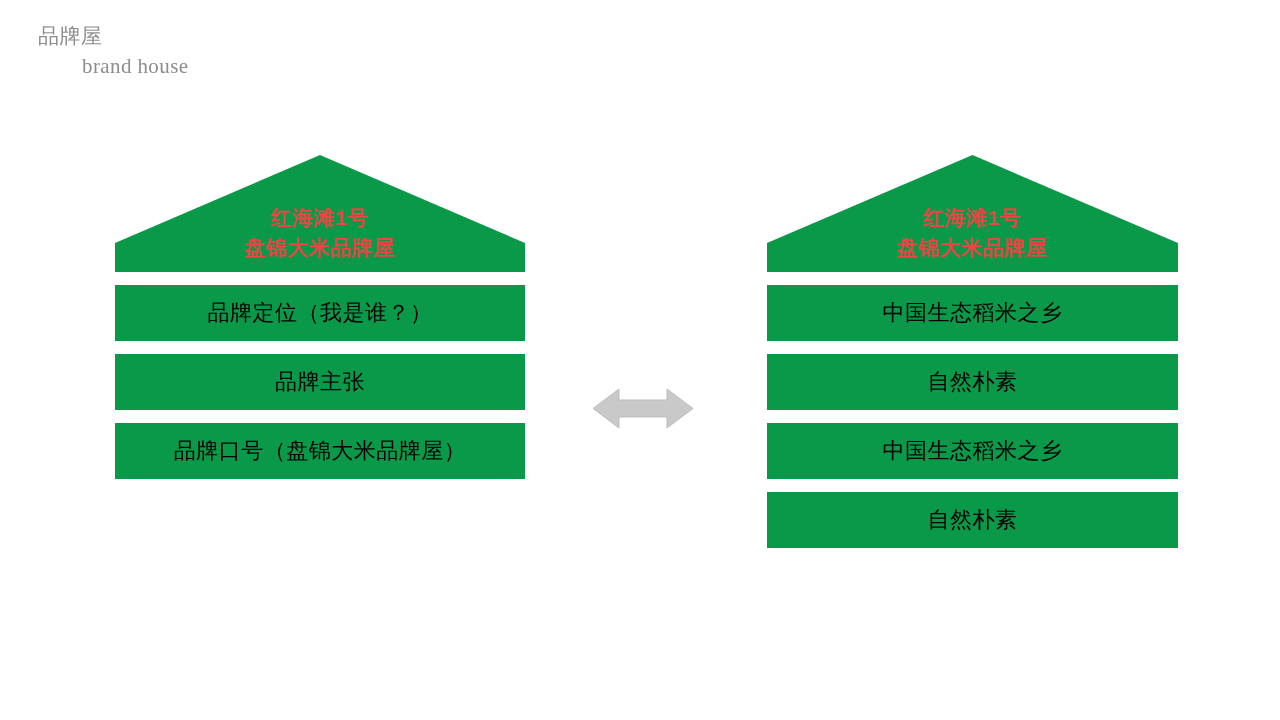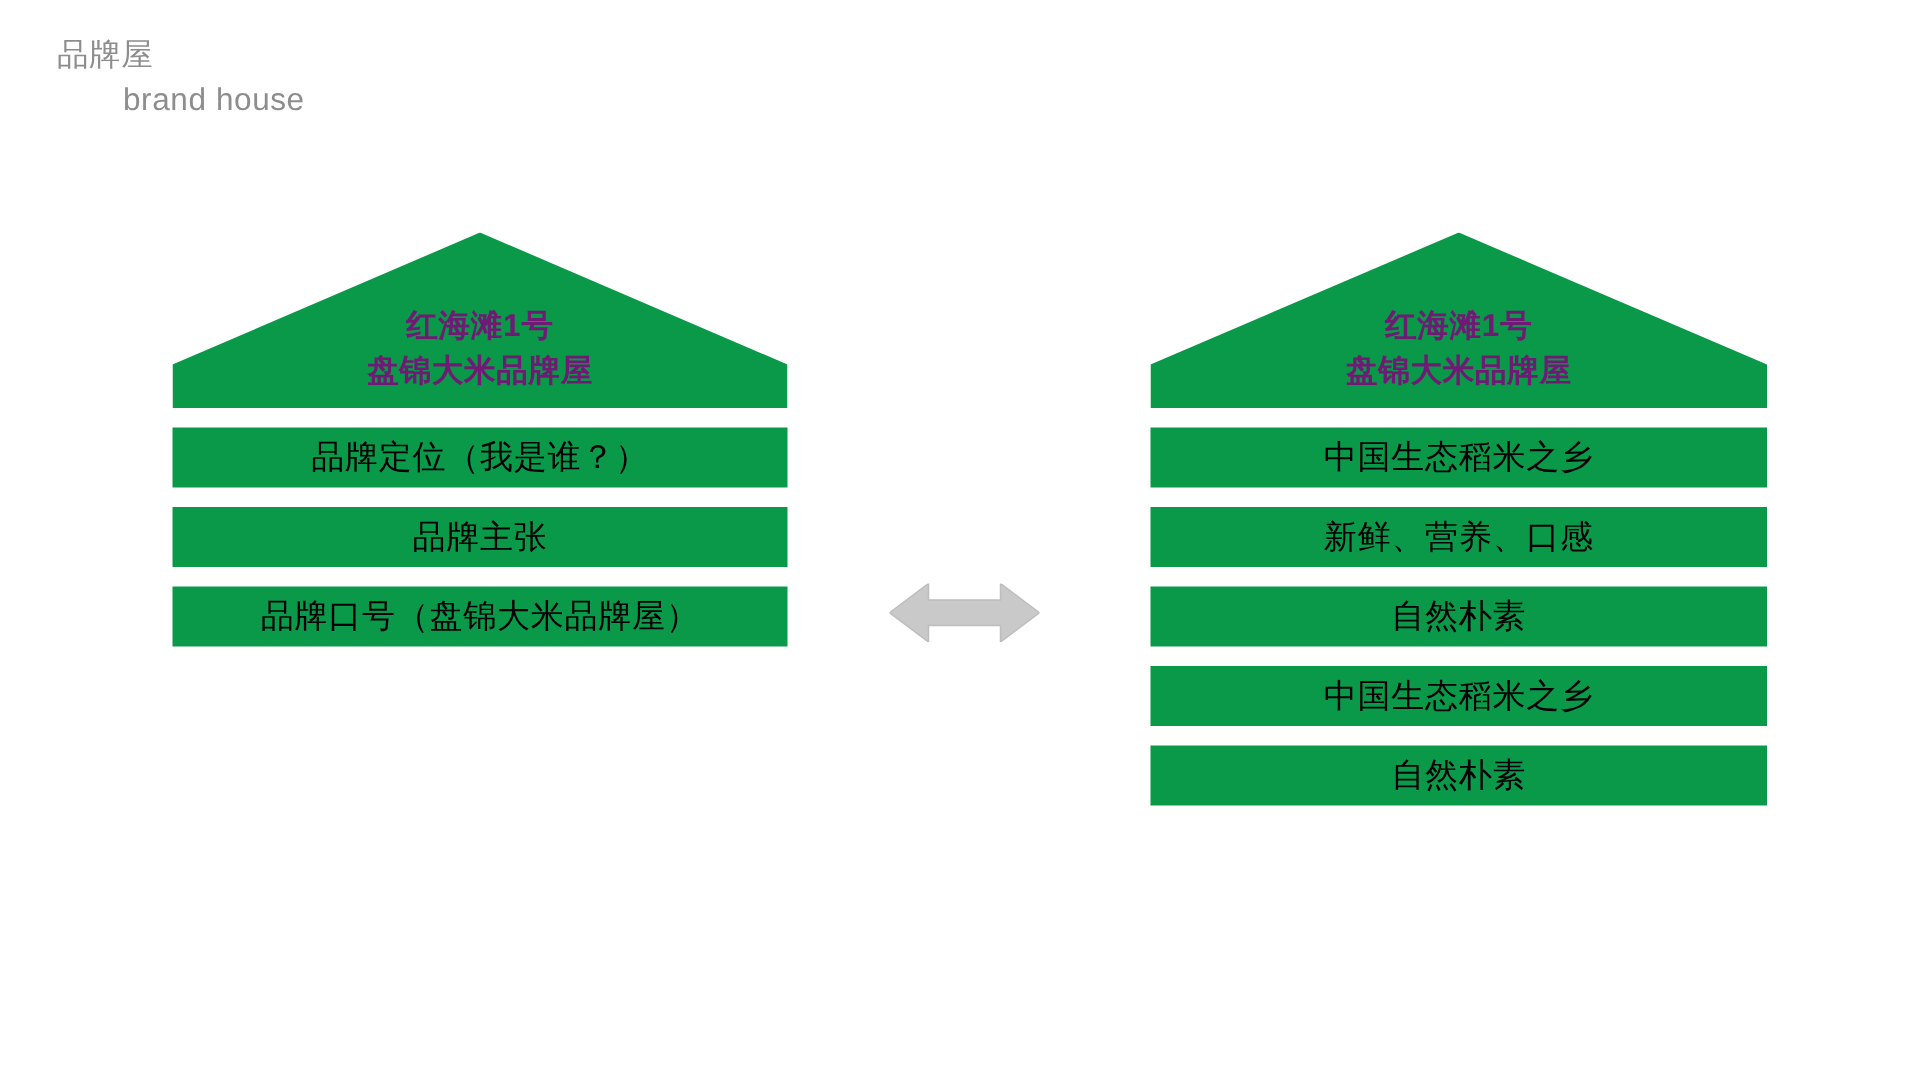--- a/index.html
+++ b/index.html
@@ -19,20 +19,21 @@
 
   
   .page-title {
     position: absolute;
     left: 38px;
     top: 22px;
     color: #8d8d8d;
     font-weight: 400;
     line-height: 1.42;
     letter-spacing: 0.4px;
+    font-family: Liberation Serif, serif;
   }
   .page-title .zh {
     display: block;
     font-size: 21px;
   }
   .page-title .en {
     display: block;
     font-size: 21px;
     margin-left: 44px;
   }
@@ -65,38 +66,38 @@
     width: 100%;
     height: 100%;
     display: block;
   }
   .roof-text {
     position: absolute;
     left: 0;
     right: 0;
     bottom: 8px;
     text-align: center;
-    color: #701a75;
+    color: #ef4444;
     font-weight: 700;
     font-size: 21px;
     line-height: 1.46;
     letter-spacing: 0.5px;
     z-index: 2;
   }
   .roof-text span { display: block; }
 
   
   .bars {
     margin-top: 13px;
     display: flex;
     flex-direction: column;
     gap: 13px;
   }
   .bar {
-    height: 40px;
+    height: 56px;
     background: #0a9949;
     display: flex;
     align-items: center;
     justify-content: center;
     color: #000000;
     font-size: 22px;
     font-weight: 400;
     letter-spacing: 0.5px;
     line-height: 1;
     white-space: nowrap;
@@ -150,20 +151,19 @@
       <svg class="roof-shape" viewBox="0 0 411 117" preserveAspectRatio="none">
         <polygon points="205.5,0 411,88 411,117 0,117 0,88" fill="#0a9949"></polygon>
       </svg>
       <div class="roof-text">
         <span>红海滩1号</span>
         <span>盘锦大米品牌屋</span>
       </div>
     </div>
     <div class="bars">
       <div class="bar">中国生态稻米之乡</div>
-      <div class="bar">新鲜、营养、口感</div>
       <div class="bar">自然朴素</div>
       <div class="bar">中国生态稻米之乡</div>
       <div class="bar">自然朴素</div>
     </div>
   </div>
 
 </div>
 
 </body></html>

